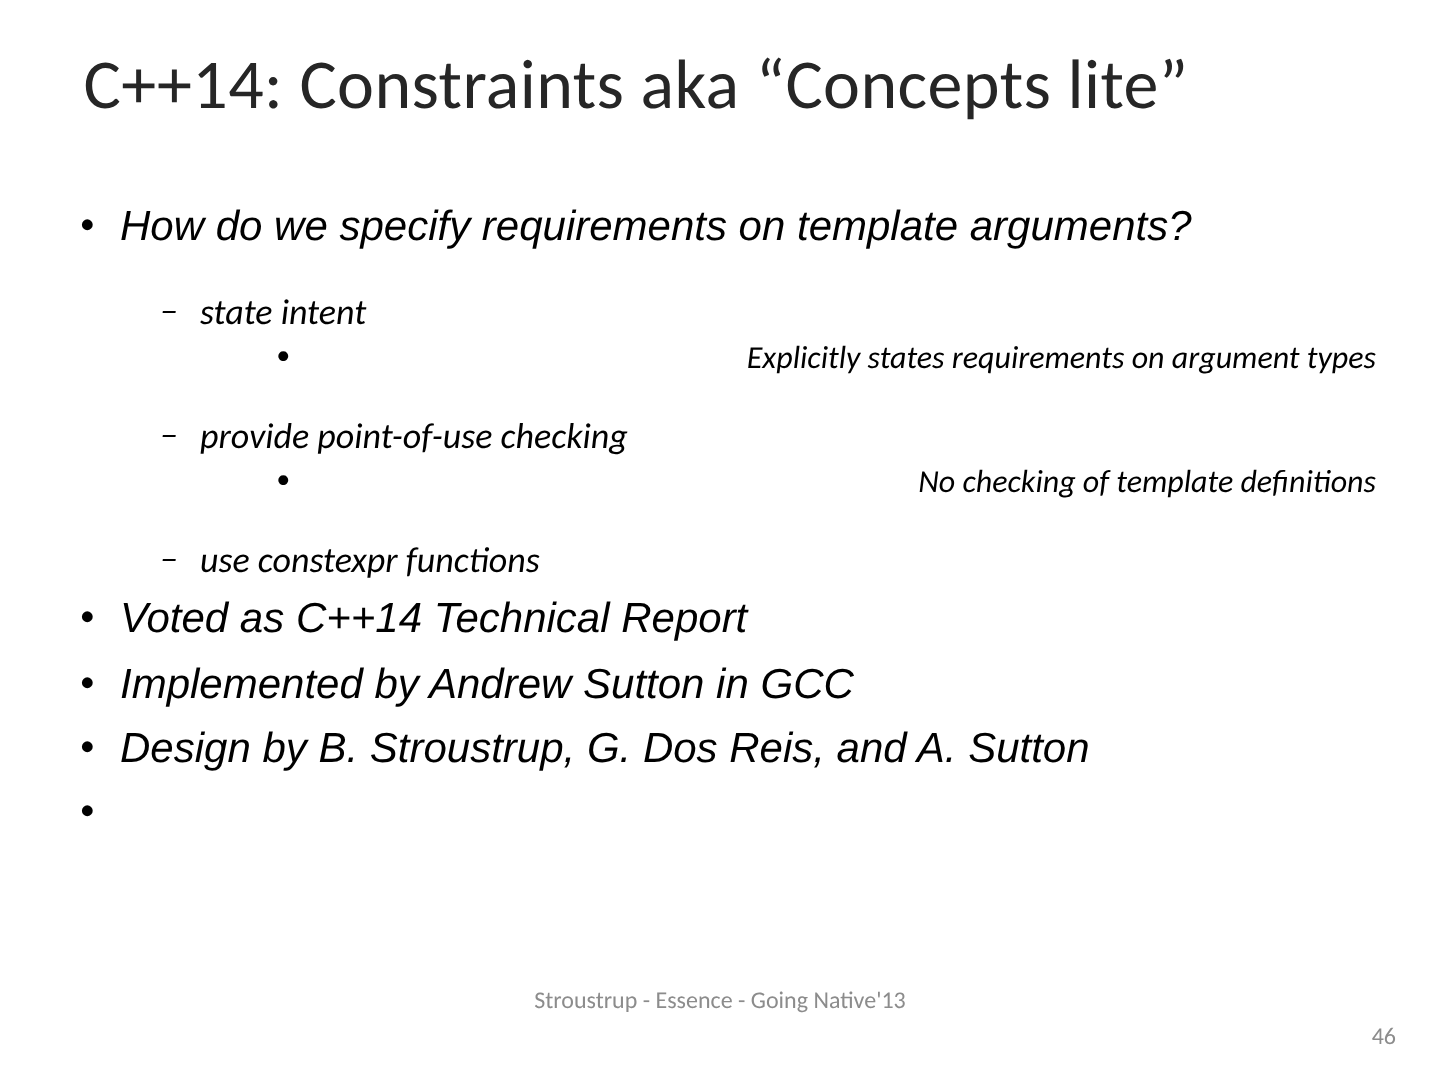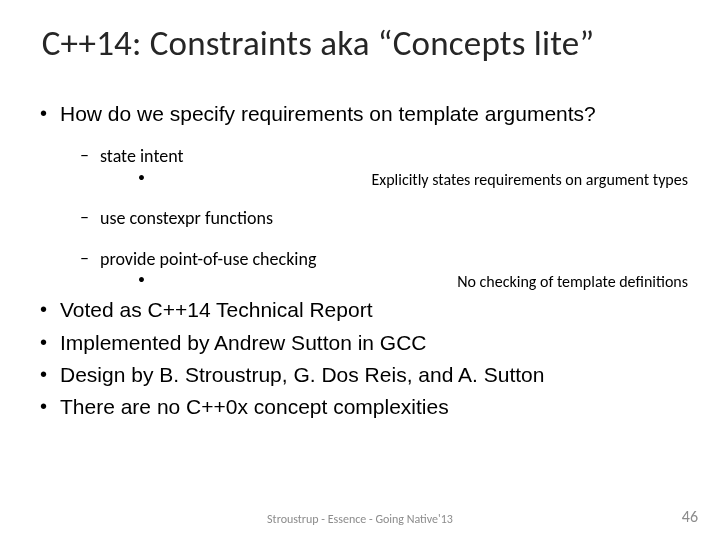--- a/index.html
+++ b/index.html
@@ -29,20 +29,21 @@
     color: #262626;
     letter-spacing: 0.2px;
   }
   .body {
     position: absolute;
     top: 100px;
     left: 38px;
     width: 650px;
     font-size: 20px;
     line-height: 1.35;
+    font-style: italic;
   }
   ul {
     list-style: none;
     margin: 0;
     padding: 0;
   }
   li {
     position: relative;
   }
   
@@ -89,66 +90,65 @@
   }
   .l3 > li::before {
     content: "•";
     position: absolute;
     left: 2px;
     top: 0;
     font-size: 14px;
   }
   .footer {
     position: absolute;
-    bottom: 14px;
+    bottom: 32px;
     left: 0;
     width: 720px;
     text-align: center;
     font-size: 12px;
     color: #8c8c8c;
   }
   .pagenum {
     position: absolute;
     bottom: 14px;
     right: 22px;
-    font-size: 16px;
+    font-size: 12px;
     color: #8c8c8c;
   }
 </style>
 </head>
 <body>
 
 <div class="slide">
   <div class="title">C++14: Constraints aka “Concepts lite”</div>
 
   <div class="body">
     <ul class="l1">
       <li>
         <span>How do we specify requirements on template arguments?</span>
         <ul class="l2">
           <li>
             <span>state intent</span>
             <ul class="l3">
               <li><span>Explicitly states requirements on argument types</span></li>
             </ul>
           </li>
-          <li><span>use constexpr functions</span></li>
           <li>
             <span>provide point-of-use checking</span>
             <ul class="l3">
               <li><span>No checking of template definitions</span></li>
             </ul>
           </li>
+          <li><span>use constexpr functions</span></li>
         </ul>
       </li>
       <li><span>Voted as C++14 Technical Report</span></li>
       <li><span>Implemented by Andrew Sutton in GCC</span></li>
       <li><span>Design by B. Stroustrup, G. Dos Reis, and A. Sutton</span></li>
       <li>
-        <span>There are no C++0x concept complexities</span>
         <ul class="l2">
         </ul>
       </li>
     </ul>
   </div>
 
   <div class="footer">Stroustrup - Essence - Going Native'13</div>
   <div class="pagenum">46</div>
 </div>
 

